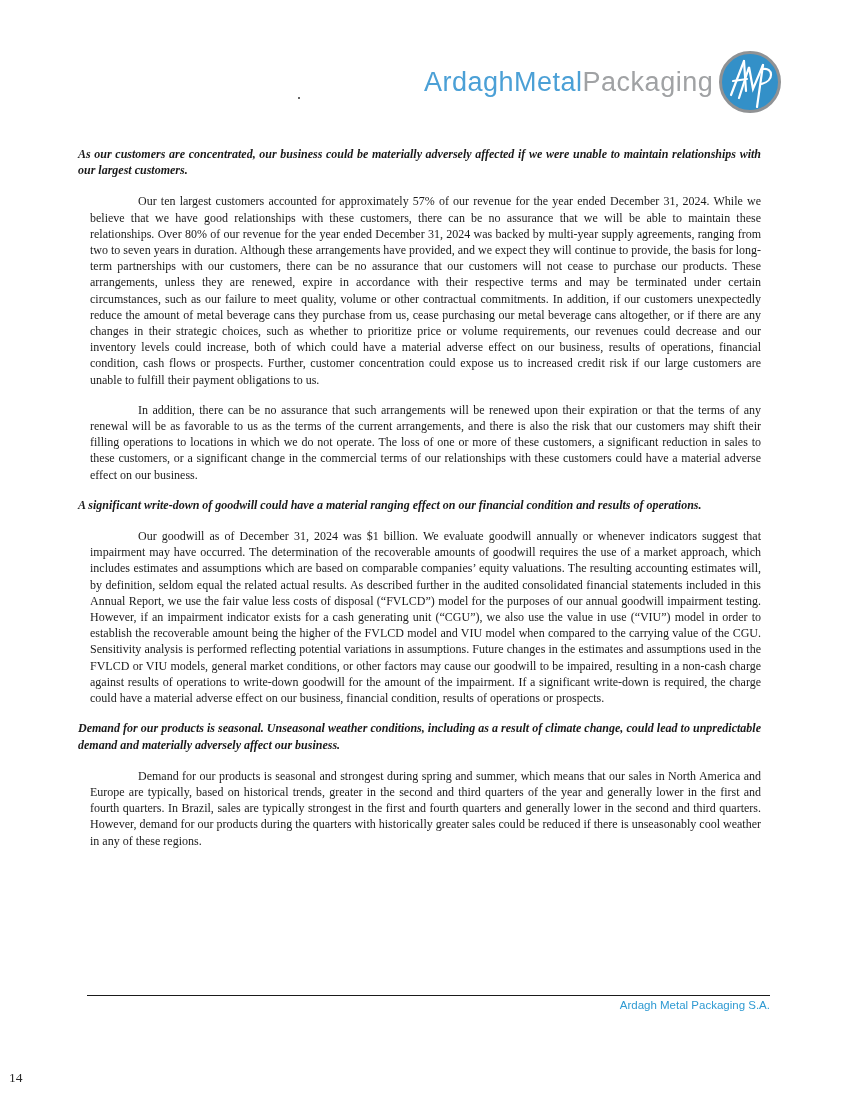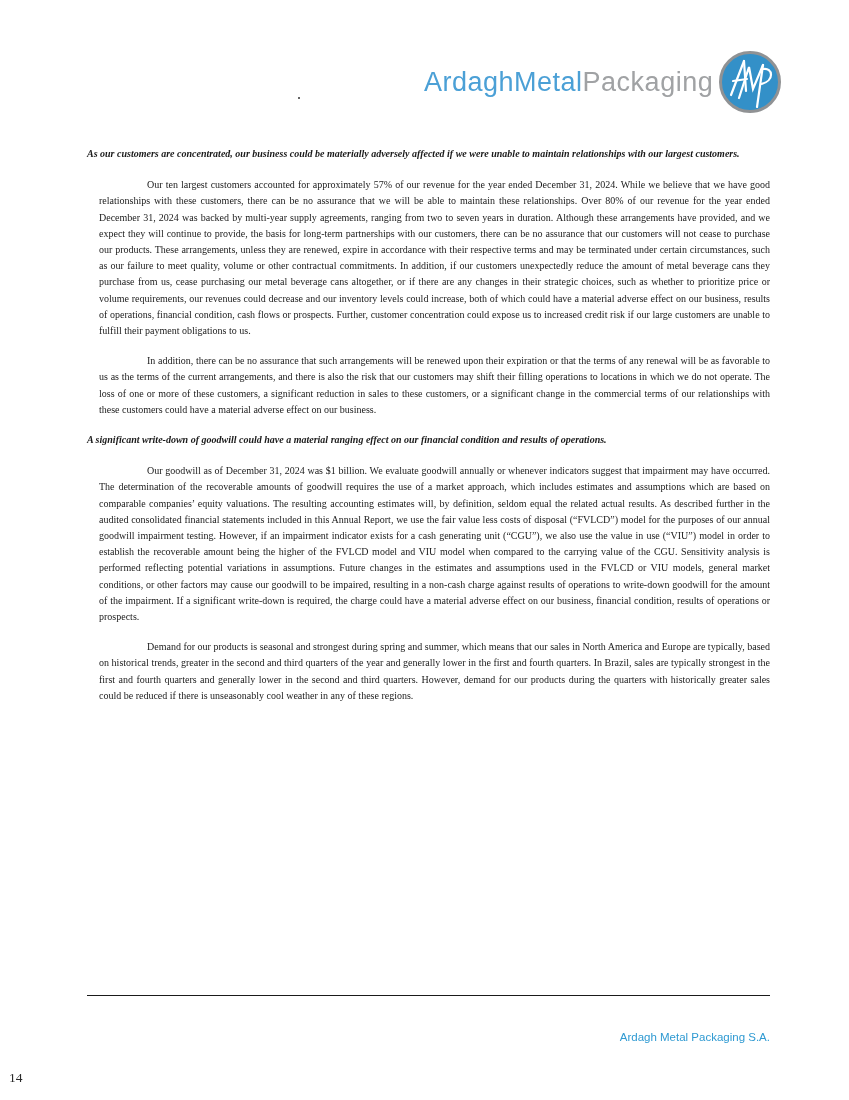--- a/index.html
+++ b/index.html
@@ -40,23 +40,23 @@
     width: 2px;
     height: 2px;
     background: #333;
     border-radius: 50%;
   }
 
   
   .content {
     position: absolute;
     top: 146px;
-    left: 87px;
+    left: 78px;
     width: 683px;
-    font-size: 10px;
+    font-size: 12px;
     line-height: 16.2px;
     text-align: justify;
   }
   .risk-heading {
     font-weight: bold;
     font-style: italic;
     margin: 0 0 15px 0;
   }
   .content p {
     margin: 0 0 14px 12px;
@@ -73,21 +73,20 @@
   }
   .footer-company {
     position: absolute;
     top: 999px;
     left: 87px;
     width: 683px;
     text-align: right;
     font-family: "Liberation Sans", sans-serif;
     font-size: 11.5px;
     color: #2f9ad2;
-    margin-top: 32px;
   }
   .page-number {
     position: absolute;
     top: 1070px;
     left: 9px;
     width: 849px;
     font-size: 13.5px;
     color: #2a2a2a;
   }
 </style>
@@ -120,20 +119,21 @@
 
   <div class="content">
 
     <div class="risk-heading">As our customers are concentrated, our business could be materially adversely affected if we were unable to maintain relationships with our largest customers.</div>
     <p>Our ten largest customers accounted for approximately 57% of our revenue for the year ended December 31, 2024. While we believe that we have good relationships with these customers, there can be no assurance that we will be able to maintain these relationships. Over 80% of our revenue for the year ended December 31, 2024 was backed by multi-year supply agreements, ranging from two to seven years in duration. Although these arrangements have provided, and we expect they will continue to provide, the basis for long-term partnerships with our customers, there can be no assurance that our customers will not cease to purchase our products. These arrangements, unless they are renewed, expire in accordance with their respective terms and may be terminated under certain circumstances, such as our failure to meet quality, volume or other contractual commitments. In addition, if our customers unexpectedly reduce the amount of metal beverage cans they purchase from us, cease purchasing our metal beverage cans altogether, or if there are any changes in their strategic choices, such as whether to prioritize price or volume requirements, our revenues could decrease and our inventory levels could increase, both of which could have a material adverse effect on our business, results of operations, financial condition, cash flows or prospects. Further, customer concentration could expose us to increased credit risk if our large customers are unable to fulfill their payment obligations to us.</p>
     <p>In addition, there can be no assurance that such arrangements will be renewed upon their expiration or that the terms of any renewal will be as favorable to us as the terms of the current arrangements, and there is also the risk that our customers may shift their filling operations to locations in which we do not operate. The loss of one or more of these customers, a significant reduction in sales to these customers, or a significant change in the commercial terms of our relationships with these customers could have a material adverse effect on our business.</p>
 
     <div class="risk-heading">A significant write-down of goodwill could have a material ranging effect on our financial condition and results of operations.</div>
     <p>Our goodwill as of December 31, 2024 was $1 billion. We evaluate goodwill annually or whenever indicators suggest that impairment may have occurred. The determination of the recoverable amounts of goodwill requires the use of a market approach, which includes estimates and assumptions which are based on comparable companies’ equity valuations. The resulting accounting estimates will, by definition, seldom equal the related actual results. As described further in the audited consolidated financial statements included in this Annual Report, we use the fair value less costs of disposal (“FVLCD”) model for the purposes of our annual goodwill impairment testing. However, if an impairment indicator exists for a cash generating unit (“CGU”), we also use the value in use (“VIU”) model in order to establish the recoverable amount being the higher of the FVLCD model and VIU model when compared to the carrying value of the CGU. Sensitivity analysis is performed reflecting potential variations in assumptions. Future changes in the estimates and assumptions used in the FVLCD or VIU models, general market conditions, or other factors may cause our goodwill to be impaired, resulting in a non-cash charge against results of operations to write-down goodwill for the amount of the impairment. If a significant write-down is required, the charge could have a material adverse effect on our business, financial condition, results of operations or prospects.</p>
 
+    <div class="risk-heading">Demand for our products is seasonal. Unseasonal weather conditions, including as a result of climate change, could lead to unpredictable demand and materially adversely affect our business.</div>
     <p>Demand for our products is seasonal and strongest during spring and summer, which means that our sales in North America and Europe are typically, based on historical trends, greater in the second and third quarters of the year and generally lower in the first and fourth quarters. In Brazil, sales are typically strongest in the first and fourth quarters and generally lower in the second and third quarters. However, demand for our products during the quarters with historically greater sales could be reduced if there is unseasonably cool weather in any of these regions.</p>
 
   </div>
 
   <div class="footer-rule"></div>
   <div class="footer-company">Ardagh Metal Packaging S.A.</div>
   <div class="page-number">14</div>
 
 </div>
 

